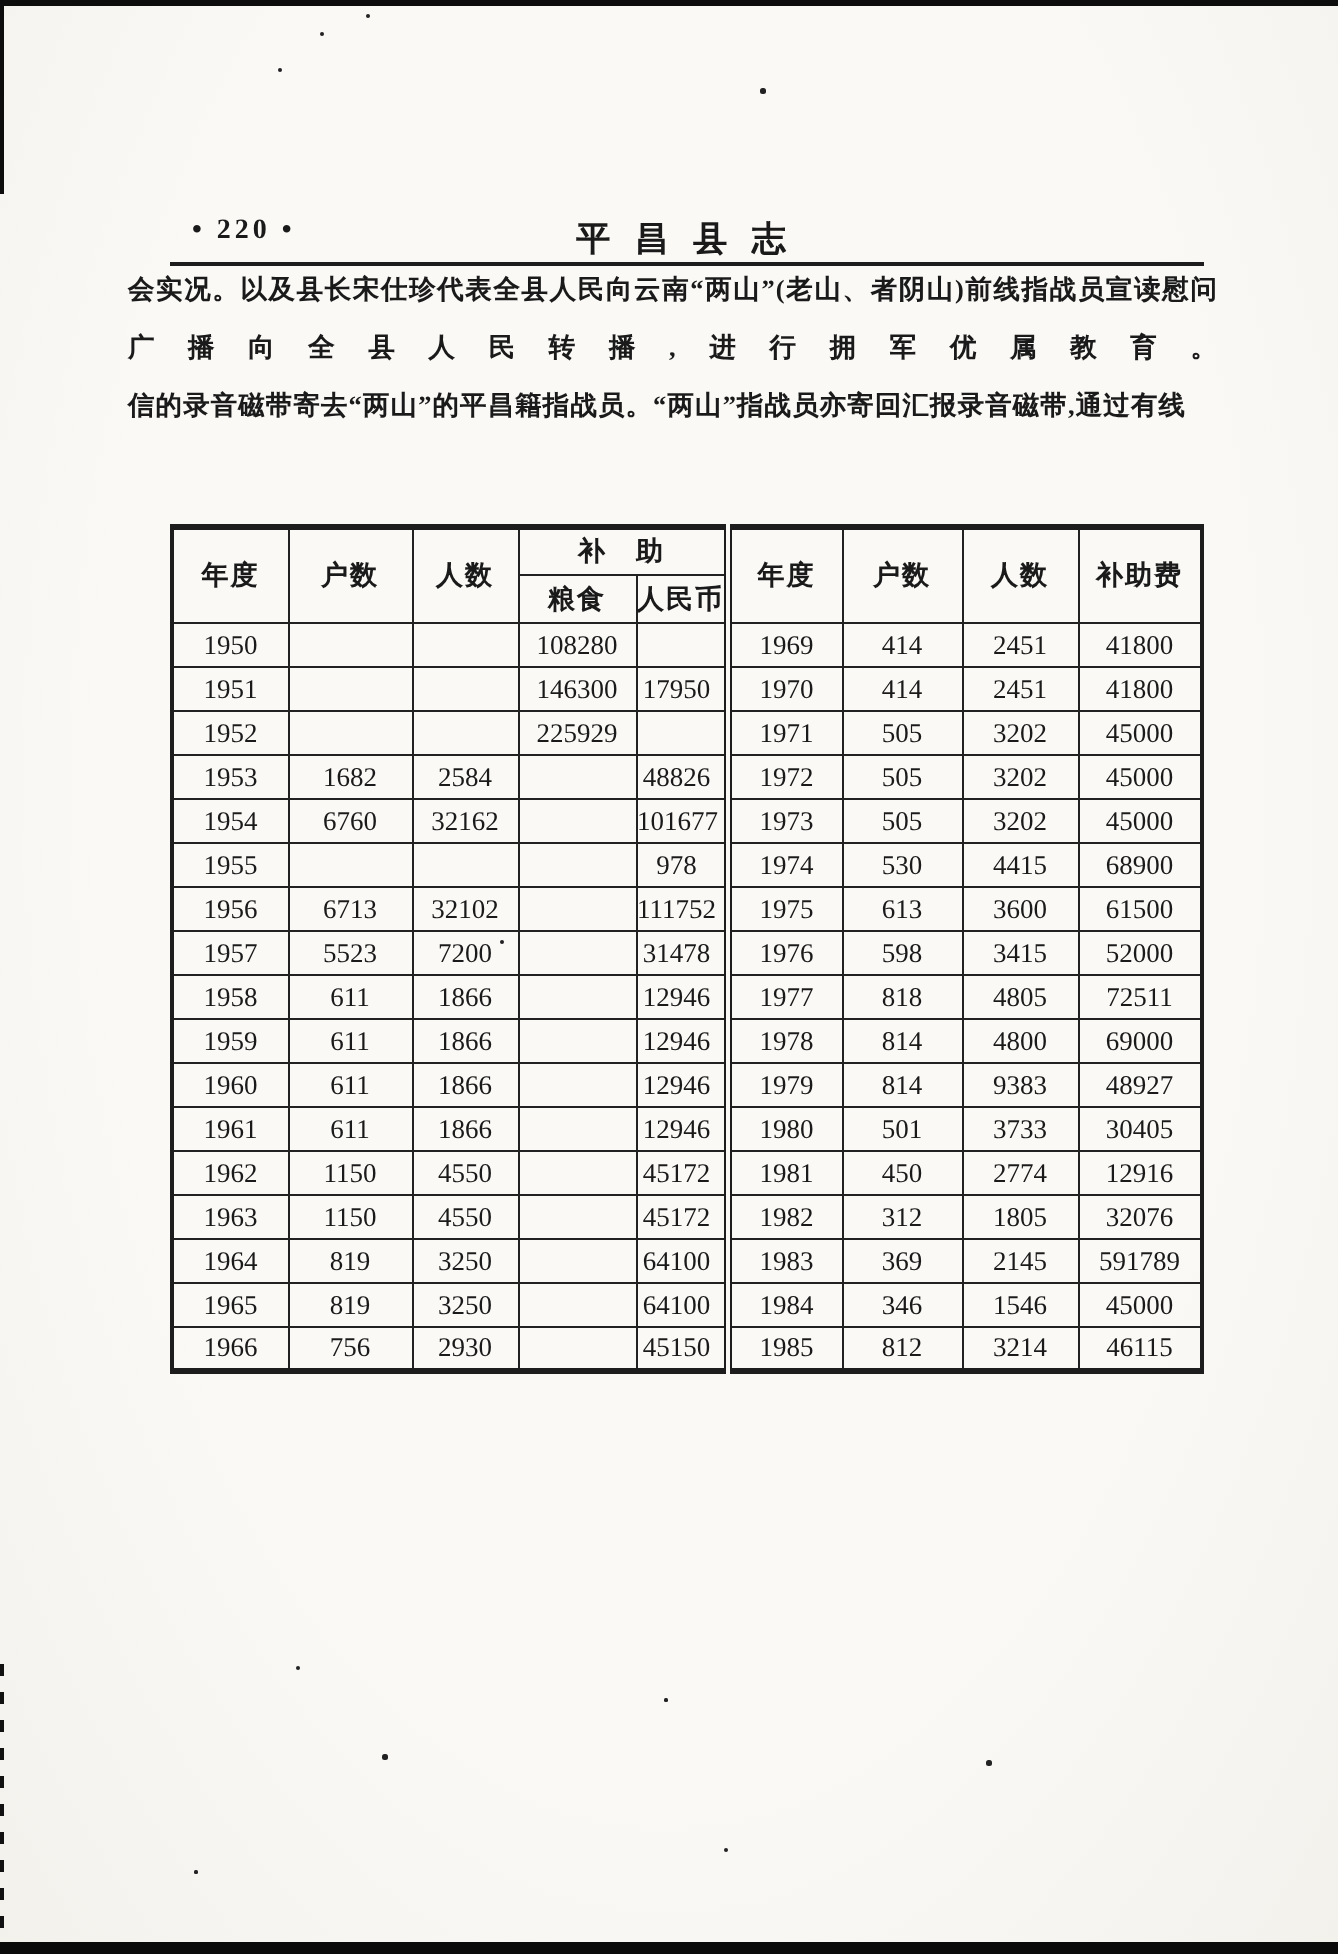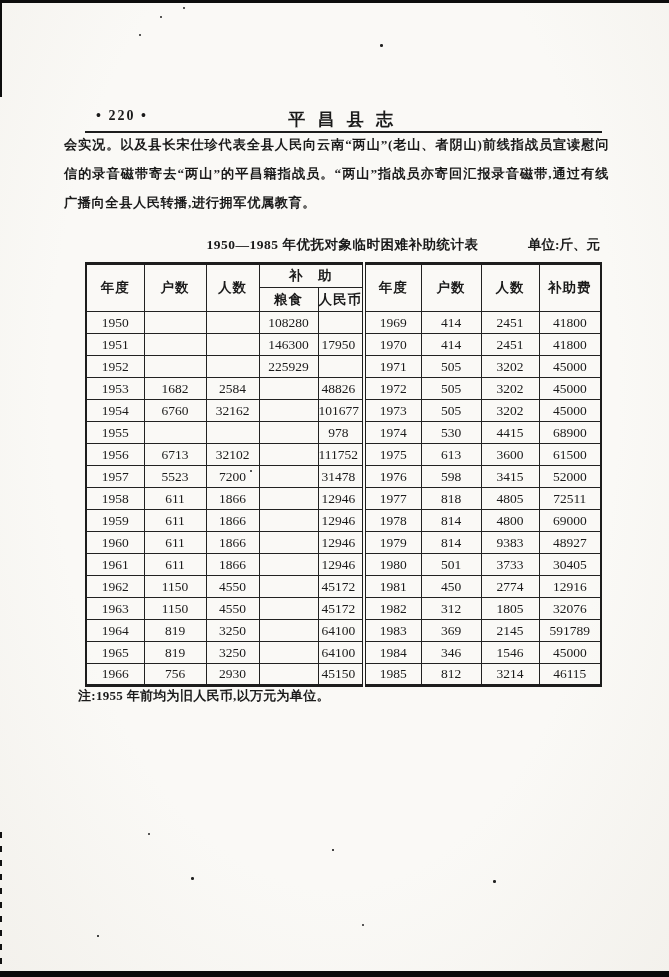--- a/index.html
+++ b/index.html
@@ -80,28 +80,24 @@
   <span class="speck" style="left:97px;top:935px;width:1.5px;height:1.5px"></span>
 
   <div class="running-header">
     <span class="pageno">• 220 •</span>
     <span class="booktitle">平 昌 县 志</span>
   </div>
   <div class="header-rule"></div>
 
   <div class="paragraph">
       <div class="para-line">会实况。以及县长宋仕珍代表全县人民向云南“两山”(老山、者阴山)前线指战员宣读慰问</div>
+      <div class="para-line">广播向全县人民转播,进行拥军优属教育。</div>
       <div class="para-line">信的录音磁带寄去“两山”的平昌籍指战员。“两山”指战员亦寄回汇报录音磁带,通过有线</div>
-      <div class="para-line">广播向全县人民转播,进行拥军优属教育。</div>
     </div>
 
-  <div class="table-caption">
-    <span class="tbl-title">1950—1985 年优抚对象临时困难补助统计表</span>
-    <span class="tbl-unit">单位:斤、元</span>
-  </div>
 
   <table class="stat">
     <colgroup>
       <col style="width:58px">
         <col style="width:62px">
         <col style="width:53px">
       <col style="width:59px">
         <col style="width:46px">
       <col style="width:57px">
         <col style="width:60px">
@@ -308,15 +304,14 @@
           <td></td>
           <td class="c-right">45150</td>
           <td class="sep">1985</td>
           <td>812</td>
           <td>3214</td>
           <td>46115</td>
         </tr>
       </tbody>
   </table>
 
-  <div class="footnote">注:1955 年前均为旧人民币,以万元为单位。</div>
 
 </div>
 
 </body></html>

